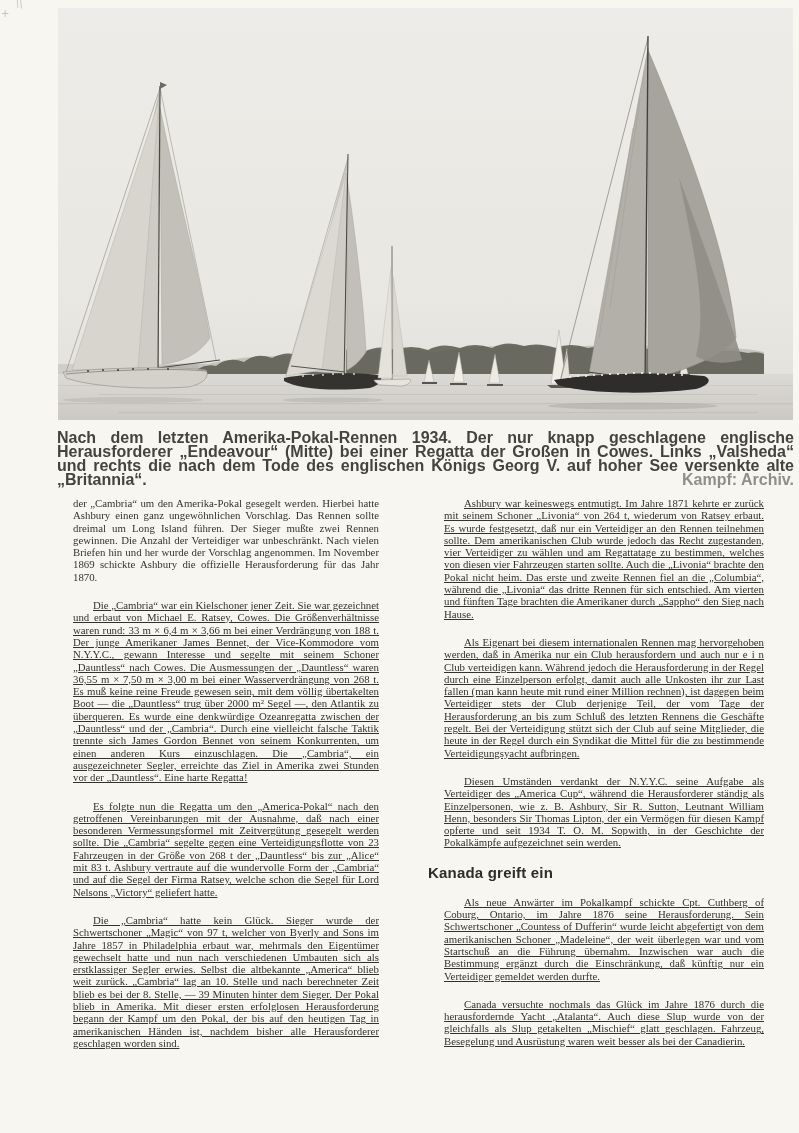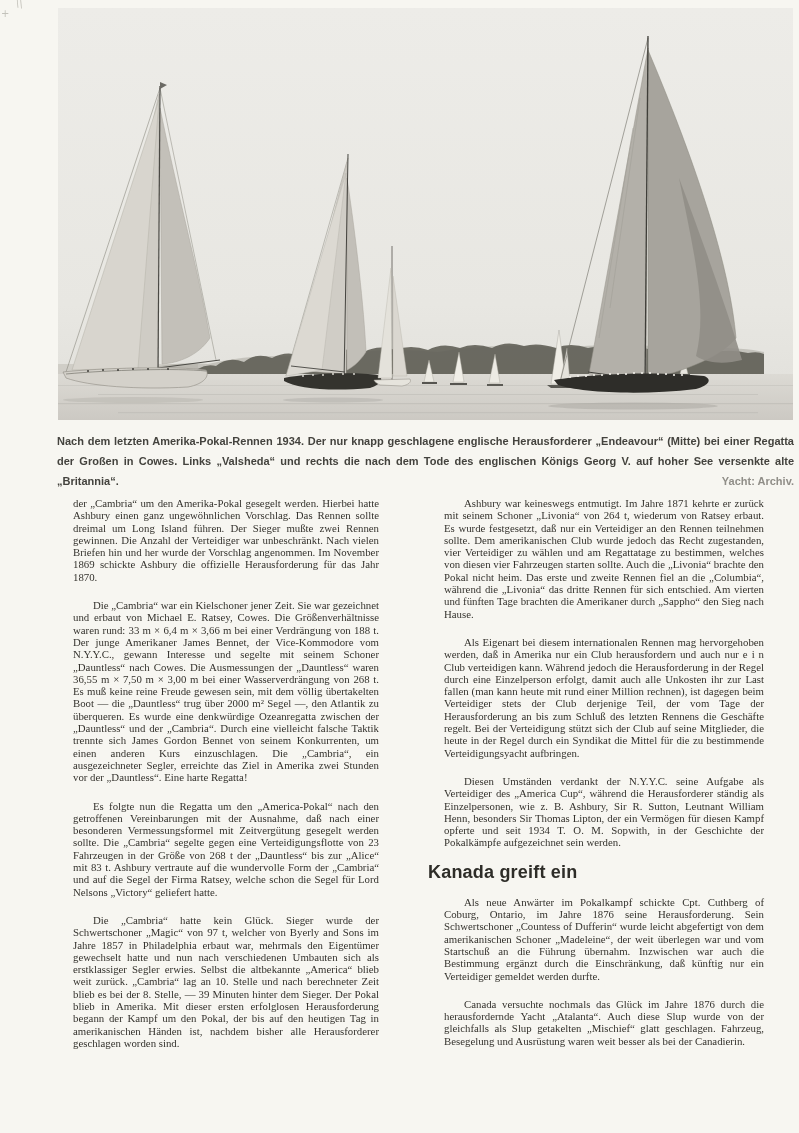--- a/index.html
+++ b/index.html
@@ -22,46 +22,46 @@
     position:absolute;left:58px;top:8px;width:735px;height:412px;
     margin:0;padding:0;
   }
   .photo svg{display:block;width:100%;height:100%;}
 
   
   .caption{
     position:absolute;left:57px;top:431px;width:737px;
     margin:0;
     font-family:"Liberation Sans",sans-serif;
-    font-size:11px;line-height:20px;
+    font-size:16px;line-height:14px;
     font-weight:bold;
     color:#44433e;
     text-align:justify;
   }
   .caption .credit{
     position:absolute;right:0;bottom:0;
     font-weight:bold;color:#908e88;
   }
 
   
   .col{
     position:absolute;top:481px;
     font-size:10.8px;line-height:12.3px;
     color:#34322d;
     text-align:justify;
     hyphens:auto;-webkit-hyphens:auto;
   }
   .col-left{left:57px;width:338px;}
   .col-right{left:428px;width:352px;}
   .col p{margin:16px;}
-  .col p.indent{text-indent:20px;}
+  .col p.indent{text-indent:20px;text-decoration:underline;}
   .col h2{
     margin:9px 0 4px 0;
     font-family:"Liberation Sans",sans-serif;
-    font-size:18px;line-height:15px;
+    font-size:15px;line-height:15px;
     font-weight:bold;color:#2e2d28;
     letter-spacing:.2px;
   }
 
   
   .watermark{
     position:absolute;top:1097px;right:8px;
     font-family:"DejaVu Sans",sans-serif;
     font-weight:bold;font-size:15px;letter-spacing:.4px;
     color:#efede7;
@@ -199,21 +199,21 @@
             <circle cx="592" cy="365" r="1.1"></circle>
             <circle cx="600" cy="366" r="1.1"></circle>
           <circle cx="608" cy="366" r="1.1"></circle>
             <circle cx="616" cy="367" r="1.1"></circle>
             <circle cx="624" cy="367" r="1.1"></circle>
         </g>
       </g>
     </svg>
   </figure>
 
-  <p class="caption"><span>Nach dem letzten Amerika-Pokal-Rennen 1934.  Der nur knapp geschlagene englische Herausforderer „Endeavour“ (Mitte) bei einer Regatta der Großen in Cowes.  Links „Valsheda“ und rechts die nach dem Tode des englischen Königs Georg V. auf hoher See versenkte alte „Britannia“.</span><span class="credit">Yacht: Archiv.</span></p>
+  <p class="caption"><span>Nach dem letzten Amerika-Pokal-Rennen 1934.  Der nur knapp geschlagene englische Herausforderer „Endeavour“ (Mitte) bei einer Regatta der Großen in Cowes.  Links „Valsheda“ und rechts die nach dem Tode des englischen Königs Georg V. auf hoher See versenkte alte „Britannia“.</span><span class="credit">Kampf: Archiv.</span></p>
 
   <div class="col col-left">
     <p>der „Cambria“ um den Amerika-Pokal gesegelt werden. Hierbei hatte Ashbury einen ganz ungewöhnlichen Vorschlag. Das Rennen sollte dreimal um Long Island führen.  Der Sieger mußte zwei Rennen gewinnen.  Die Anzahl der Verteidiger war unbeschränkt.  Nach vielen Briefen hin und her wurde der Vorschlag angenommen.  Im November 1869 schickte Ashbury die offizielle Herausforderung für das Jahr 1870.</p>
     <p class="indent">Die „Cambria“ war ein Kielschoner jener Zeit.  Sie war gezeichnet und erbaut von Michael E. Ratsey, Cowes.  Die Größenverhältnisse waren rund: 33 m × 6,4 m × 3,66 m bei einer Verdrängung von 188 t.  Der junge Amerikaner James Bennet, der Vice-Kommodore vom N.Y.Y.C., gewann Interesse und segelte mit seinem Schoner „Dauntless“ nach Cowes. Die Ausmessungen der „Dauntless“ waren 36,55 m × 7,50 m × 3,00 m bei einer Wasserverdrängung von 268 t.  Es muß keine reine Freude gewesen sein, mit dem völlig übertakelten Boot — die „Dauntless“ trug über 2000 m² Segel —, den Atlantik zu überqueren.  Es wurde eine denkwürdige Ozeanregatta zwischen der „Dauntless“ und der „Cambria“. Durch eine vielleicht falsche Taktik trennte sich James Gordon Bennet von seinem Konkurrenten, um einen anderen Kurs einzuschlagen.  Die „Cambria“, ein ausgezeichneter Segler, erreichte das Ziel in Amerika zwei Stunden vor der „Dauntless“.  Eine harte Regatta!</p>
     <p class="indent">Es folgte nun die Regatta um den „America-Pokal“ nach den getroffenen Vereinbarungen mit der Ausnahme, daß nach einer besonderen Vermessungsformel mit Zeitvergütung gesegelt werden sollte.  Die „Cambria“ segelte gegen eine Verteidigungsflotte von 23 Fahrzeugen in der Größe von 268 t der „Dauntless“ bis zur „Alice“ mit 83 t.  Ashbury vertraute auf die wundervolle Form der „Cambria“ und auf die Segel der Firma Ratsey, welche schon die Segel für Lord Nelsons „Victory“ geliefert hatte.</p>
     <p class="indent">Die „Cambria“ hatte kein Glück.  Sieger wurde der Schwertschoner „Magic“ von 97 t, welcher von Byerly and Sons im Jahre 1857 in Philadelphia erbaut war, mehrmals den Eigentümer gewechselt hatte und nun nach verschiedenen Umbauten sich als erstklassiger Segler erwies.  Selbst die altbekannte „America“ blieb weit zurück.  „Cambria“ lag an 10. Stelle und nach berechneter Zeit blieb es bei der 8. Stelle, — 39 Minuten hinter dem Sieger.  Der Pokal blieb in Amerika.  Mit dieser ersten erfolglosen Herausforderung begann der Kampf um den Pokal, der bis auf den heutigen Tag in amerikanischen Händen ist, nachdem bisher alle Herausforderer geschlagen worden sind.</p>
   </div>
 
   <div class="col col-right">
     <p class="indent">Ashbury war keineswegs entmutigt. Im Jahre 1871 kehrte er zurück mit seinem Schoner „Livonia“ von 264 t, wiederum von Ratsey erbaut.  Es wurde festgesetzt, daß nur ein Verteidiger an den Rennen teilnehmen sollte.  Dem amerikanischen Club wurde jedoch das Recht zugestanden, vier Verteidiger zu wählen und am Regattatage zu bestimmen, welches von diesen vier Fahrzeugen starten sollte. Auch die „Livonia“ brachte den Pokal nicht heim.  Das erste und zweite Rennen fiel an die „Columbia“, während die „Livonia“ das dritte Rennen für sich entschied.  Am vierten und fünften Tage brachten die Amerikaner durch „Sappho“ den Sieg nach Hause.</p>

